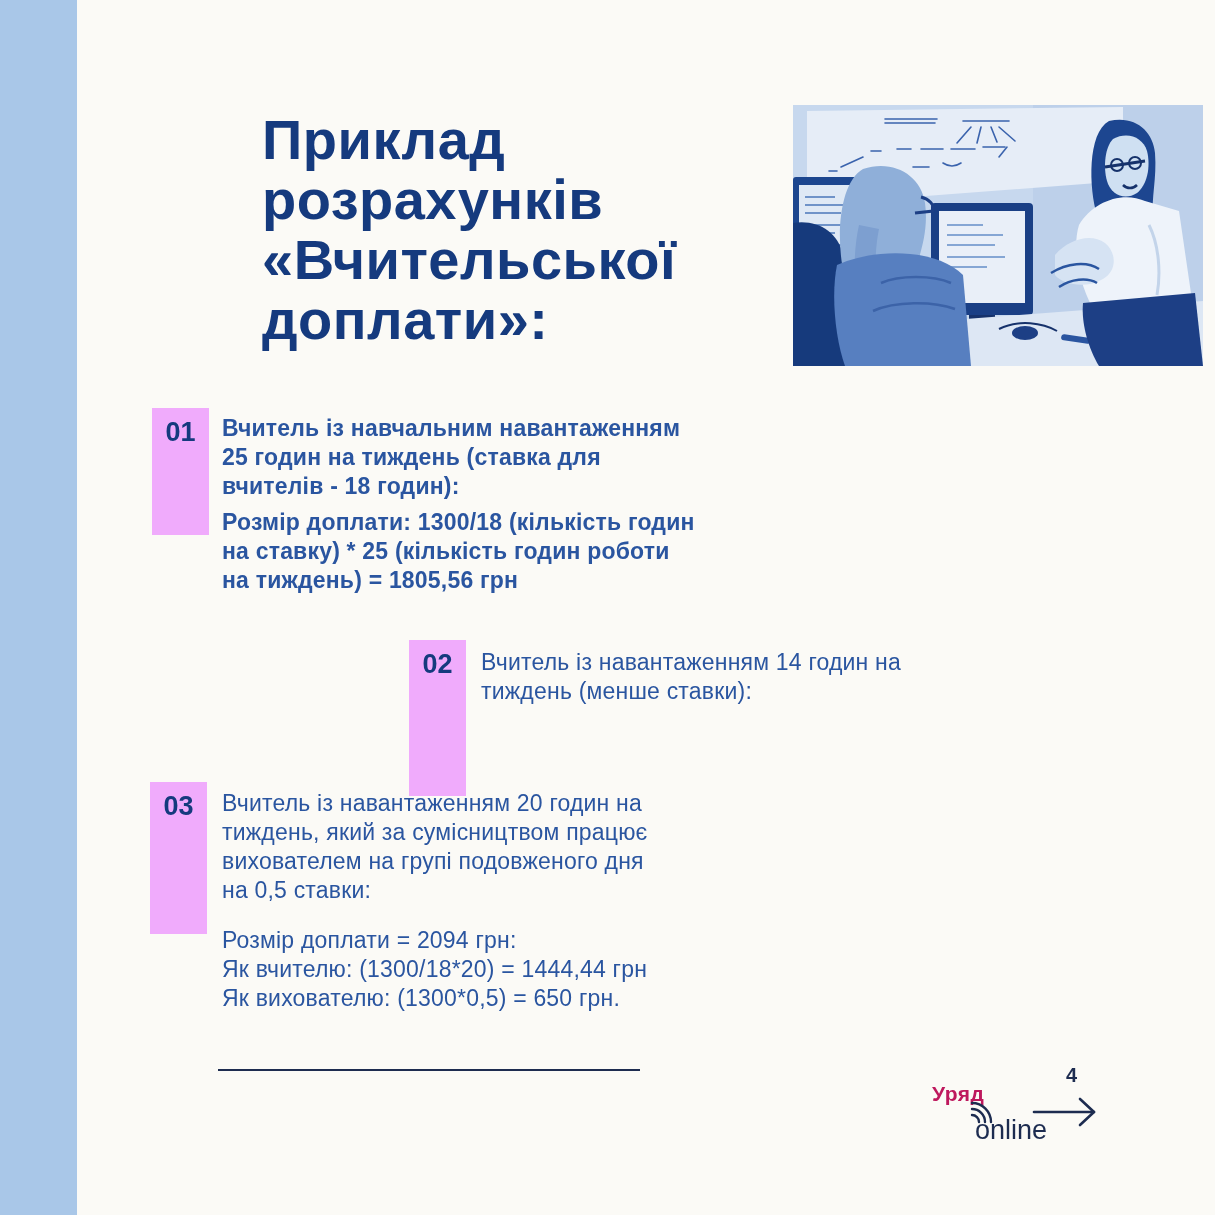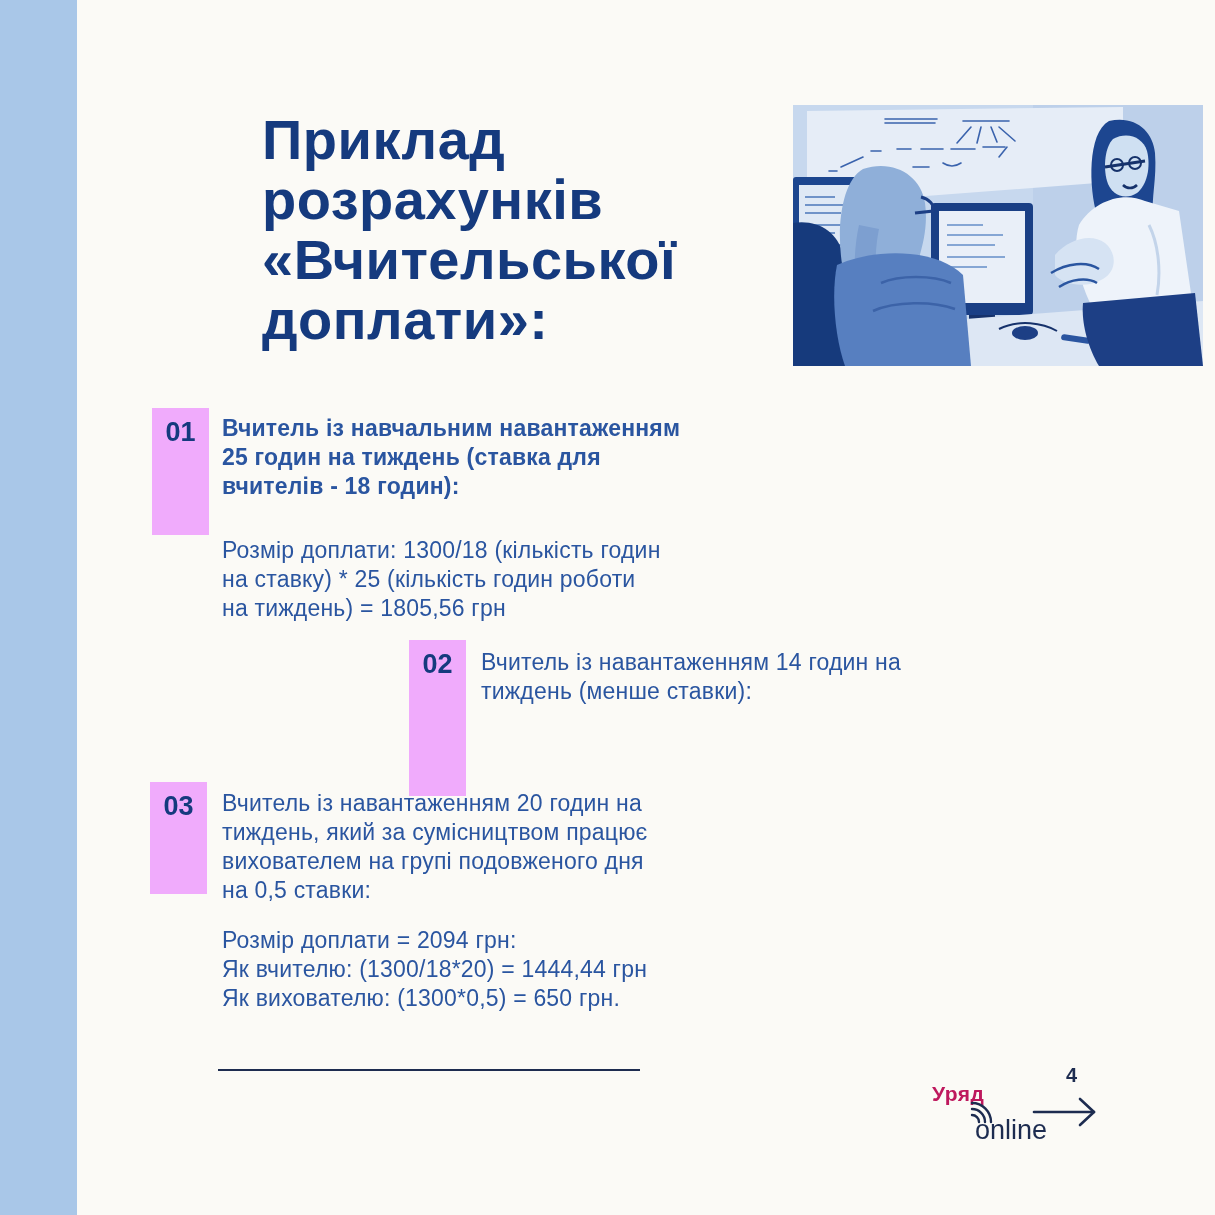--- a/index.html
+++ b/index.html
@@ -41,31 +41,31 @@
     background: #f0abfc;
     color: #153a7e;
     font-weight: bold;
     font-size: 27px;
     text-align: center;
     padding-top: 9px;
     box-sizing: border-box;
   }
   .chip1 { left: 152px; top: 408px; height: 127px; }
   .chip2 { left: 409px; top: 640px; height: 156px; }
-  .chip3 { left: 150px; top: 782px; height: 112px; }
+  .chip3 { left: 150px; top: 782px; height: 152px; }
   .para {
     position: absolute;
     color: #2a55a0;
     font-size: 23px;
     line-height: 29px;
     letter-spacing: 0.2px;
     white-space: pre-line;
   }
   .s1h { left: 222px; top: 414px; font-weight: bold; }
-  .s1b { left: 222px; top: 536px; }
+  .s1b { left: 222px; top: 508px; font-weight: bold; }
   .s2h { left: 481px; top: 648px; }
   .s2b { left: 481px; top: 714px; }
   .s3h { left: 222px; top: 789px; }
   .s3b { left: 222px; top: 926px; }
   .divider {
     position: absolute;
     left: 218px; top: 1069px;
     width: 422px; height: 2px;
     background: #1d2c50;
   }

